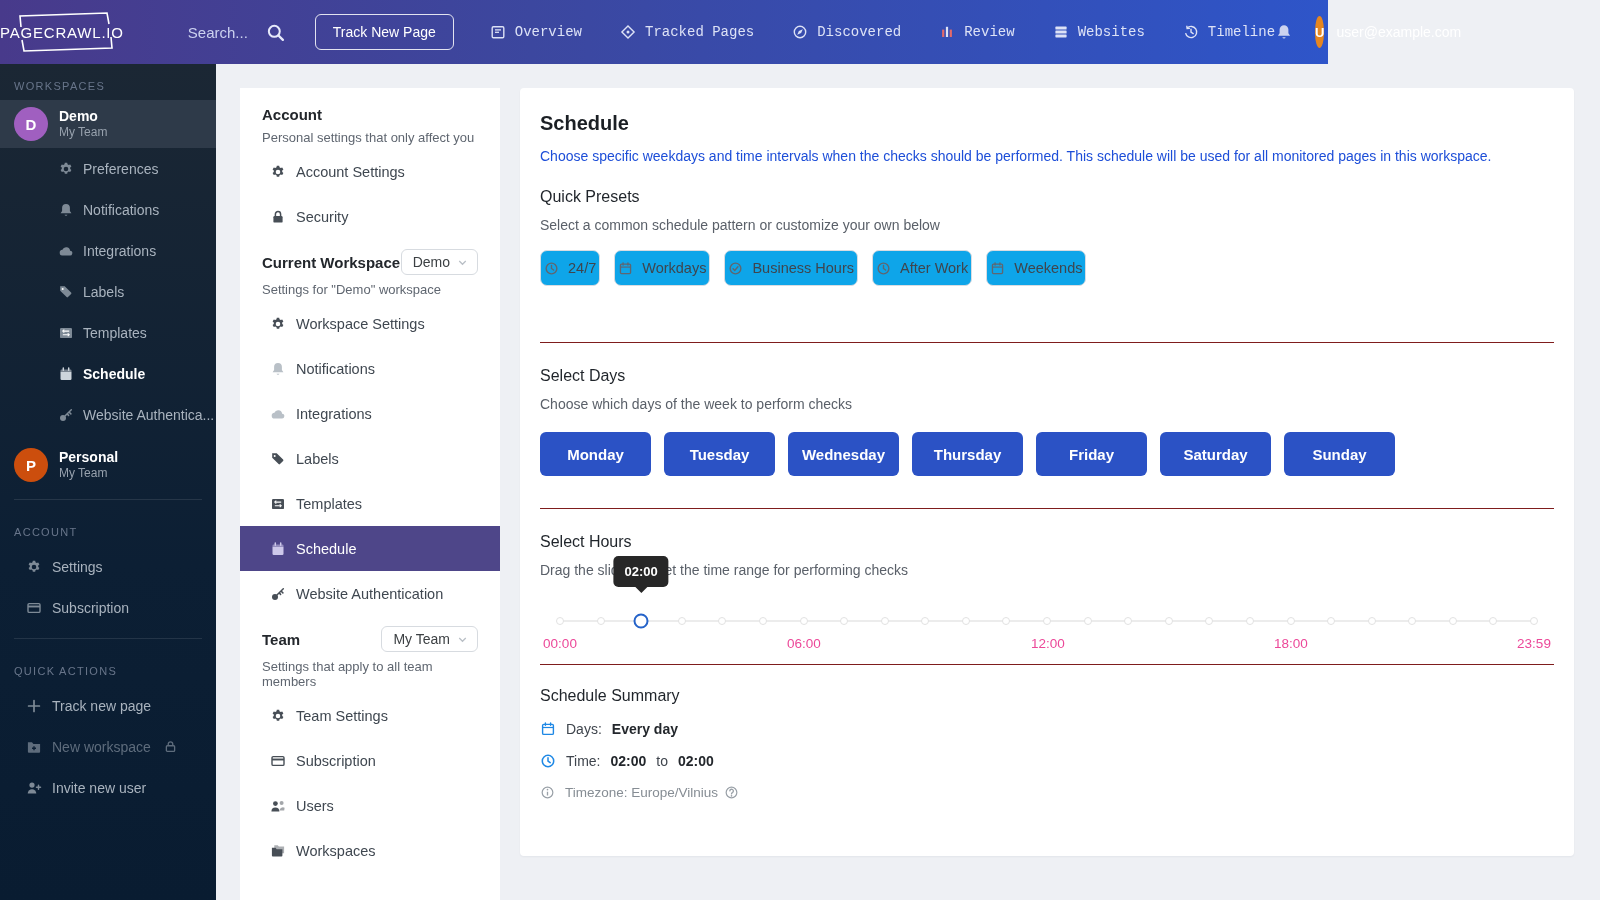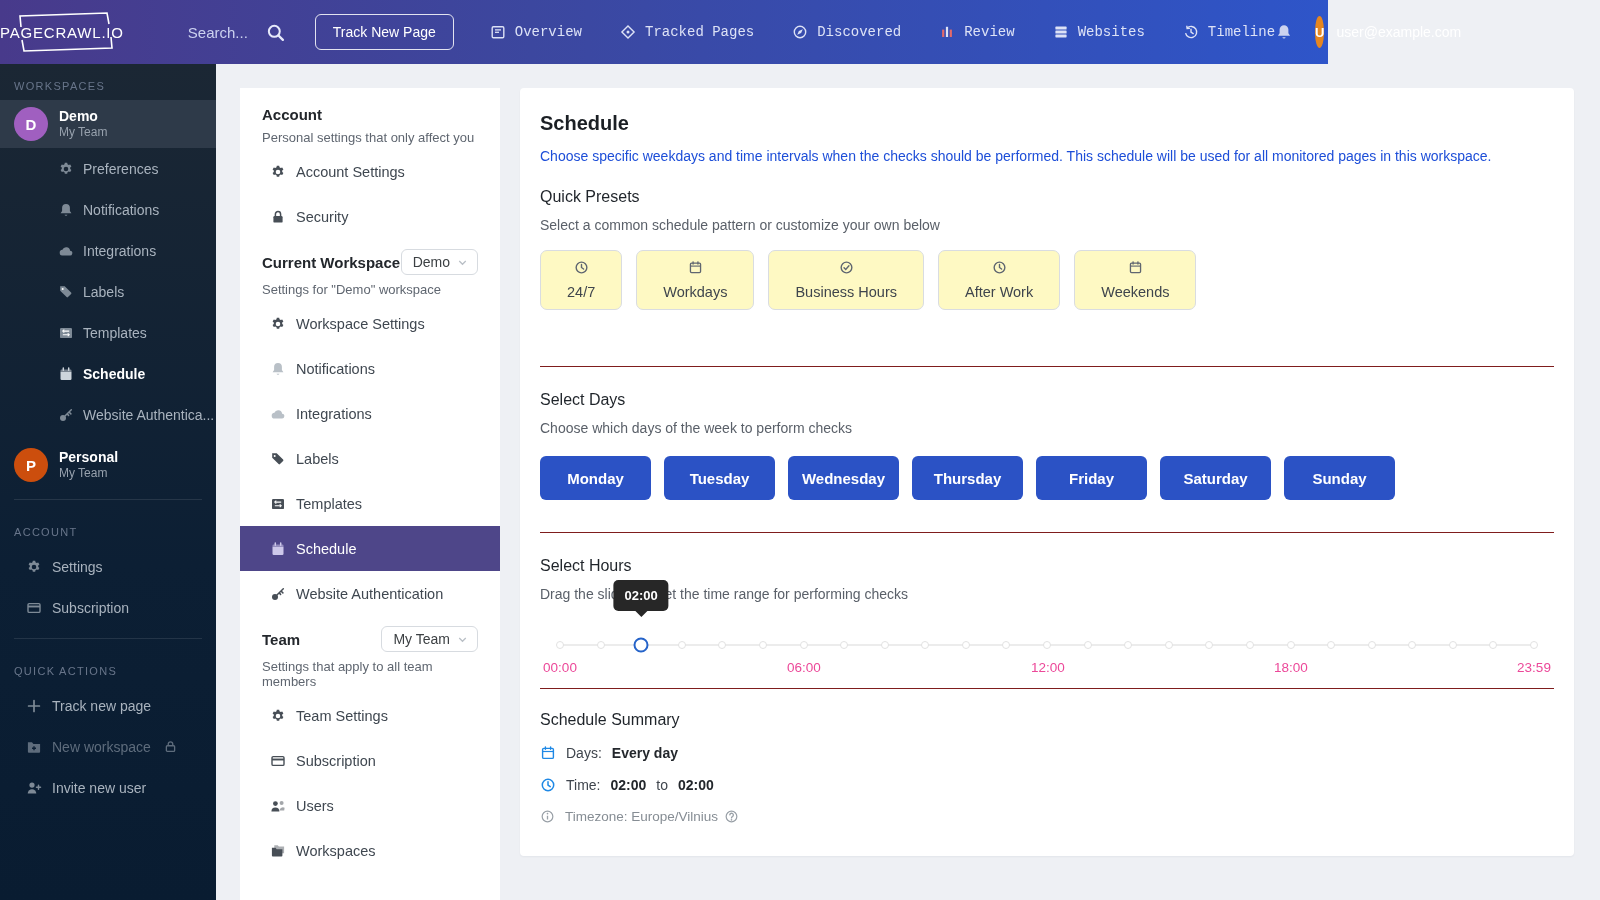--- a/index.html
+++ b/index.html
@@ -72,21 +72,21 @@
   .main-card{position:absolute;top:88px;left:520px;width:1054px;height:768px;background:#fff;
     border-radius:4px;box-shadow:0 1px 2px rgba(20,30,60,.05);padding:24px 20px 0;overflow:hidden;}
   .mc-title{font-size:20px;font-weight:bold;color:#1b1f24;}
   .mc-desc{font-size:14px;color:#1d4ed8;margin-top:13px;}
   .sec-title{font-size:16px;font-weight:normal;color:#1f242a;}
   .sec-sub{font-size:14px;color:#5a6069;margin-top:11px;}
   .section{padding-top:24px;}
   .section.bordered{border-top:1px solid #7f1d1d;margin-top:26px;}
   .preset-row{display:flex;gap:14px;margin-top:17px;padding-bottom:30px;}
   .preset-btn{display:inline-flex;align-items:center;gap:9px;border:1px solid #d9dce1;border-radius:7px;
-    background:#fef9c3;padding:9px 26px;font-size:14.5px;color:#3f454d;cursor:pointer;font-family:inherit;flex-direction:column;}
+    background:#0ea5e9;padding:9px 3px;font-size:14.5px;color:#3f454d;cursor:pointer;font-family:inherit;}
   .preset-btn .ic{width:15px;height:15px;color:#5f6670;}
   .days-row{display:flex;gap:13px;margin-top:20px;padding-bottom:32px;}
   .day-btn{width:111px;height:44px;border:none;border-radius:6px;background:#2b52c5;color:#fff;
     font-weight:bold;font-size:15px;cursor:pointer;font-family:inherit;}
   
   .slider{position:relative;margin:0 20px;padding-top:36px;height:86px;}
   .track{position:relative;height:14px;display:flex;align-items:center;}
   .track-line{position:absolute;left:0;right:0;top:50%;height:2px;background:#ececec;transform:translateY(-50%);}
   .dot{position:absolute;top:50%;width:8px;height:8px;border-radius:50%;background:#fff;
     border:1.5px solid #e2e2e2;transform:translate(-50%,-50%);}

